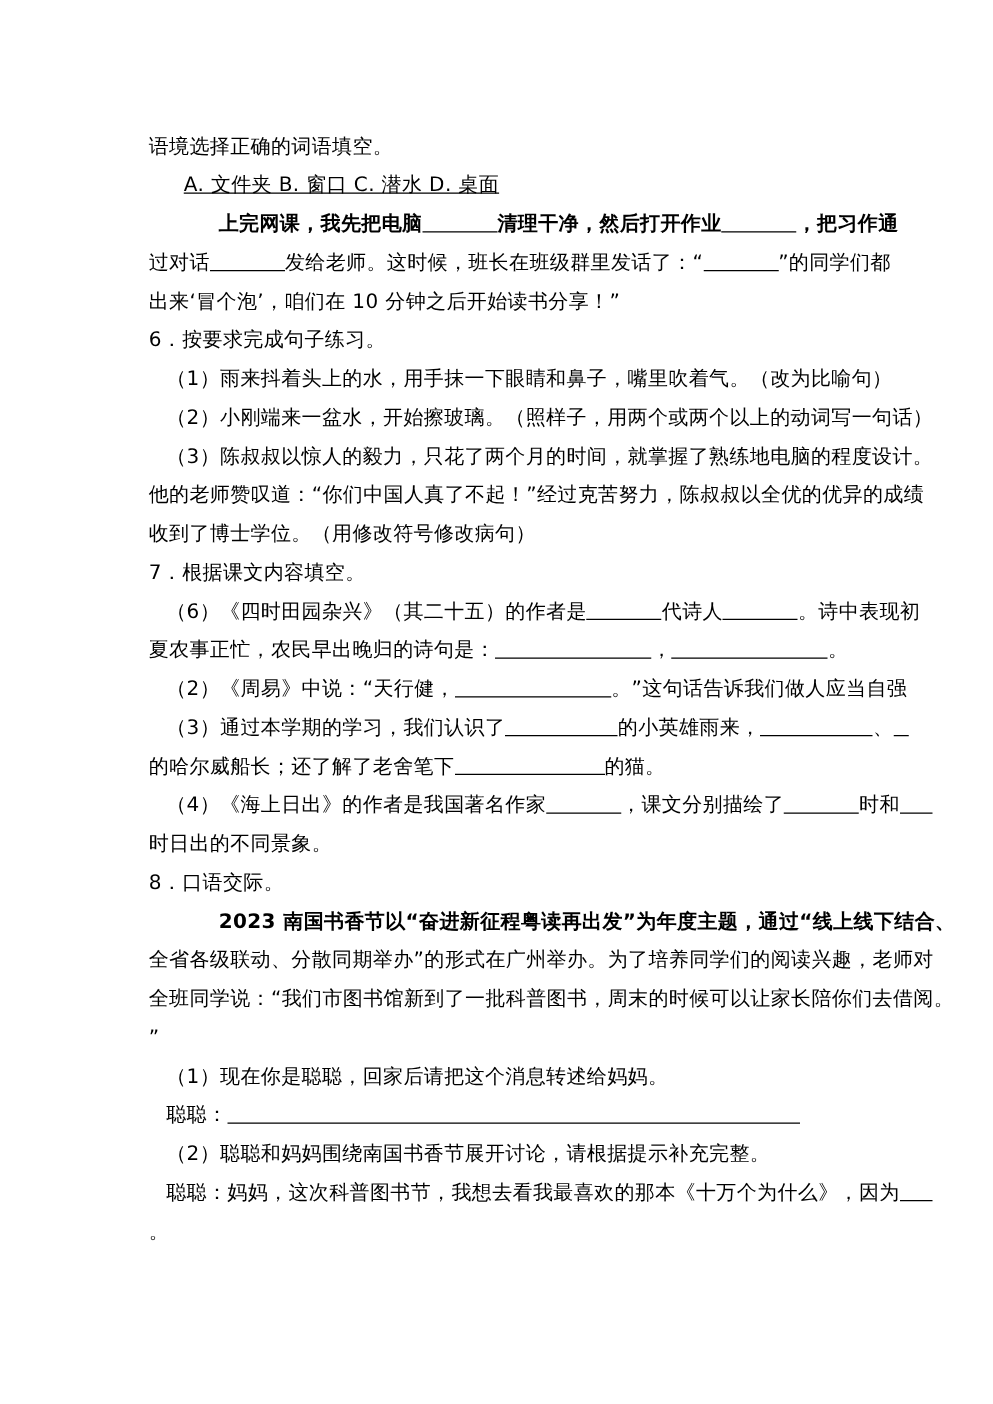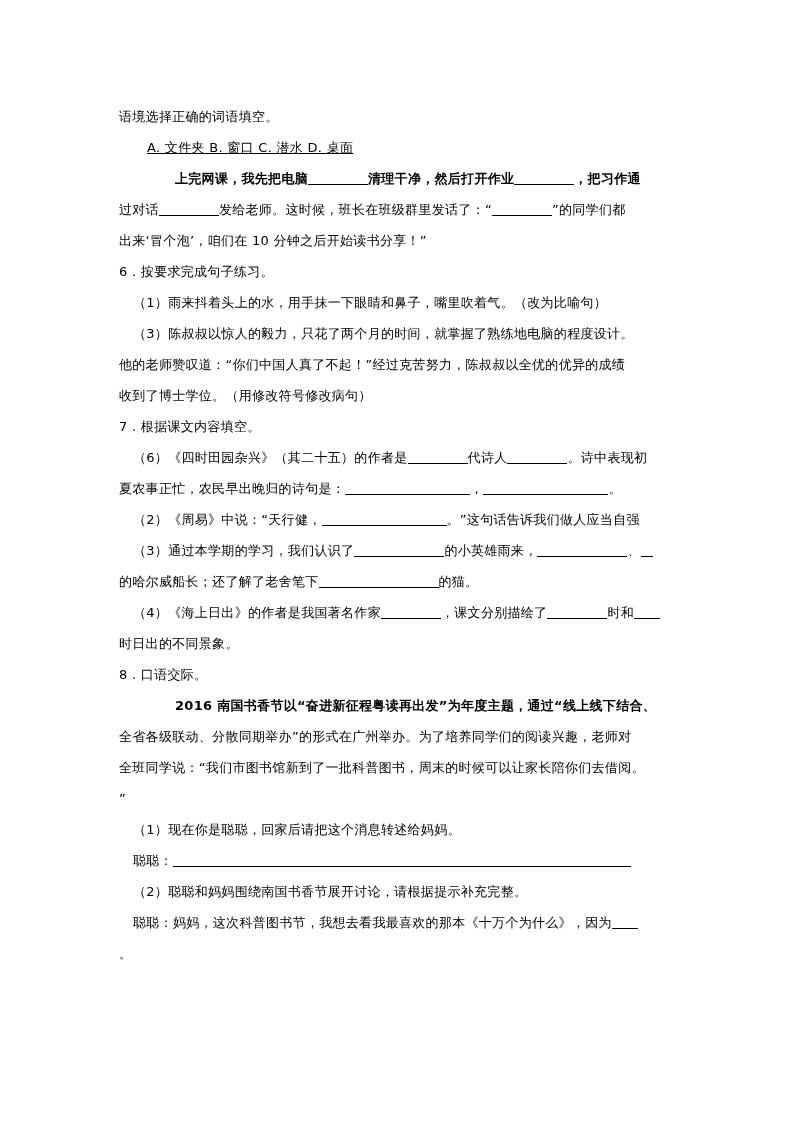--- a/index.html
+++ b/index.html
@@ -1,53 +1,54 @@
 <!DOCTYPE html>
 <html><head>
 <meta charset="utf-8">
 <style>
   html, body { margin:0; padding:0; background:#fff; }
   body { width:794px; height:1123px; position:relative; overflow:hidden;
          font-family:"DejaVu Sans", sans-serif; color:#000; }
   .page { position:absolute; left:119px; top:101px; width:556px; }
-  .line { font-size:13px; line-height:31px; height:31px; white-space:nowrap; letter-spacing:0.3px; }
+  .line { font-size:16px; line-height:31px; height:31px; white-space:nowrap; letter-spacing:0.3px; }
   .i1 { padding-left:28px;text-decoration:underline; }
   .i2 { padding-left:56px;font-weight:bold; }
   .i3 { padding-left:14px; }
   .blank { display:inline-block; border-bottom:1px solid #000; height:14px; vertical-align:-2px; }
   .w60 { width:60px; } .w90 { width:90px; } .w125 { width:125px; } .w140 { width:120px; }
   .w10 { width:12px; } .w25 { width:26px; } .wfull { width:458px; }
 </style>
 </head>
 <body>
 
 <div class="page">
   <div class="line">语境选择正确的词语填空。</div>
   <div class="line i1">A. 文件夹 B. 窗口 C. 潜水 D. 桌面</div>
   <div class="line i2"><span>上完网课，我先把电脑</span><span class="blank w60"></span><span>清理干净，然后打开作业</span><span class="blank w60"></span><span>，把习作通</span></div>
   <div class="line"><span>过对话</span><span class="blank w60"></span><span>发给老师。这时候，班长在班级群里发话了：“</span><span class="blank w60"></span><span>”的同学们都</span></div>
   <div class="line">出来‘冒个泡’，咱们在 10 分钟之后开始读书分享！”</div>
 
   <div class="line">6．按要求完成句子练习。</div>
   <div class="line i3">（1）雨来抖着头上的水，用手抹一下眼睛和鼻子，嘴里吹着气。（改为比喻句）</div>
+  <div class="line i3">（2）小刚端来一盆水，开始擦玻璃。（照样子，用两个或两个以上的动词写一句话）</div>
   <div class="line i3">（3）陈叔叔以惊人的毅力，只花了两个月的时间，就掌握了熟练地电脑的程度设计。</div>
   <div class="line">他的老师赞叹道：“你们中国人真了不起！”经过克苦努力，陈叔叔以全优的优异的成绩</div>
   <div class="line">收到了博士学位。（用修改符号修改病句）</div>
 
   <div class="line">7．根据课文内容填空。</div>
   <div class="line i3"><span>（6）《四时田园杂兴》（其二十五）的作者是</span><span class="blank w60"></span><span>代诗人</span><span class="blank w60"></span><span>。诗中表现初</span></div>
   <div class="line"><span>夏农事正忙，农民早出晚归的诗句是：</span><span class="blank w125"></span><span>，</span><span class="blank w125"></span><span>。</span></div>
   <div class="line i3"><span>（2）《周易》中说：“天行健，</span><span class="blank w125"></span><span>。”这句话告诉我们做人应当自强</span></div>
   <div class="line i3"><span>（3）通过本学期的学习，我们认识了</span><span class="blank w90"></span><span>的小英雄雨来，</span><span class="blank w90"></span><span>、</span><span class="blank w10"></span></div>
   <div class="line"><span>的哈尔威船长；还了解了老舍笔下</span><span class="blank w140"></span><span>的猫。</span></div>
   <div class="line i3"><span>（4）《海上日出》的作者是我国著名作家</span><span class="blank w60"></span><span>，课文分别描绘了</span><span class="blank w60"></span><span>时和</span><span class="blank w25"></span></div>
   <div class="line">时日出的不同景象。</div>
 
   <div class="line">8．口语交际。</div>
-  <div class="line i2">2016 南国书香节以“奋进新征程粤读再出发”为年度主题，通过“线上线下结合、</div>
+  <div class="line i2">2023 南国书香节以“奋进新征程粤读再出发”为年度主题，通过“线上线下结合、</div>
   <div class="line">全省各级联动、分散同期举办”的形式在广州举办。为了培养同学们的阅读兴趣，老师对</div>
   <div class="line">全班同学说：“我们市图书馆新到了一批科普图书，周末的时候可以让家长陪你们去借阅。</div>
   <div class="line">”</div>
   <div class="line i3">（1）现在你是聪聪，回家后请把这个消息转述给妈妈。</div>
   <div class="line i3"><span>聪聪：</span><span class="blank wfull"></span></div>
   <div class="line i3">（2）聪聪和妈妈围绕南国书香节展开讨论，请根据提示补充完整。</div>
   <div class="line i3"><span>聪聪：妈妈，这次科普图书节，我想去看我最喜欢的那本《十万个为什么》，因为</span><span class="blank w25"></span></div>
   <div class="line">。</div>
 </div>
 

